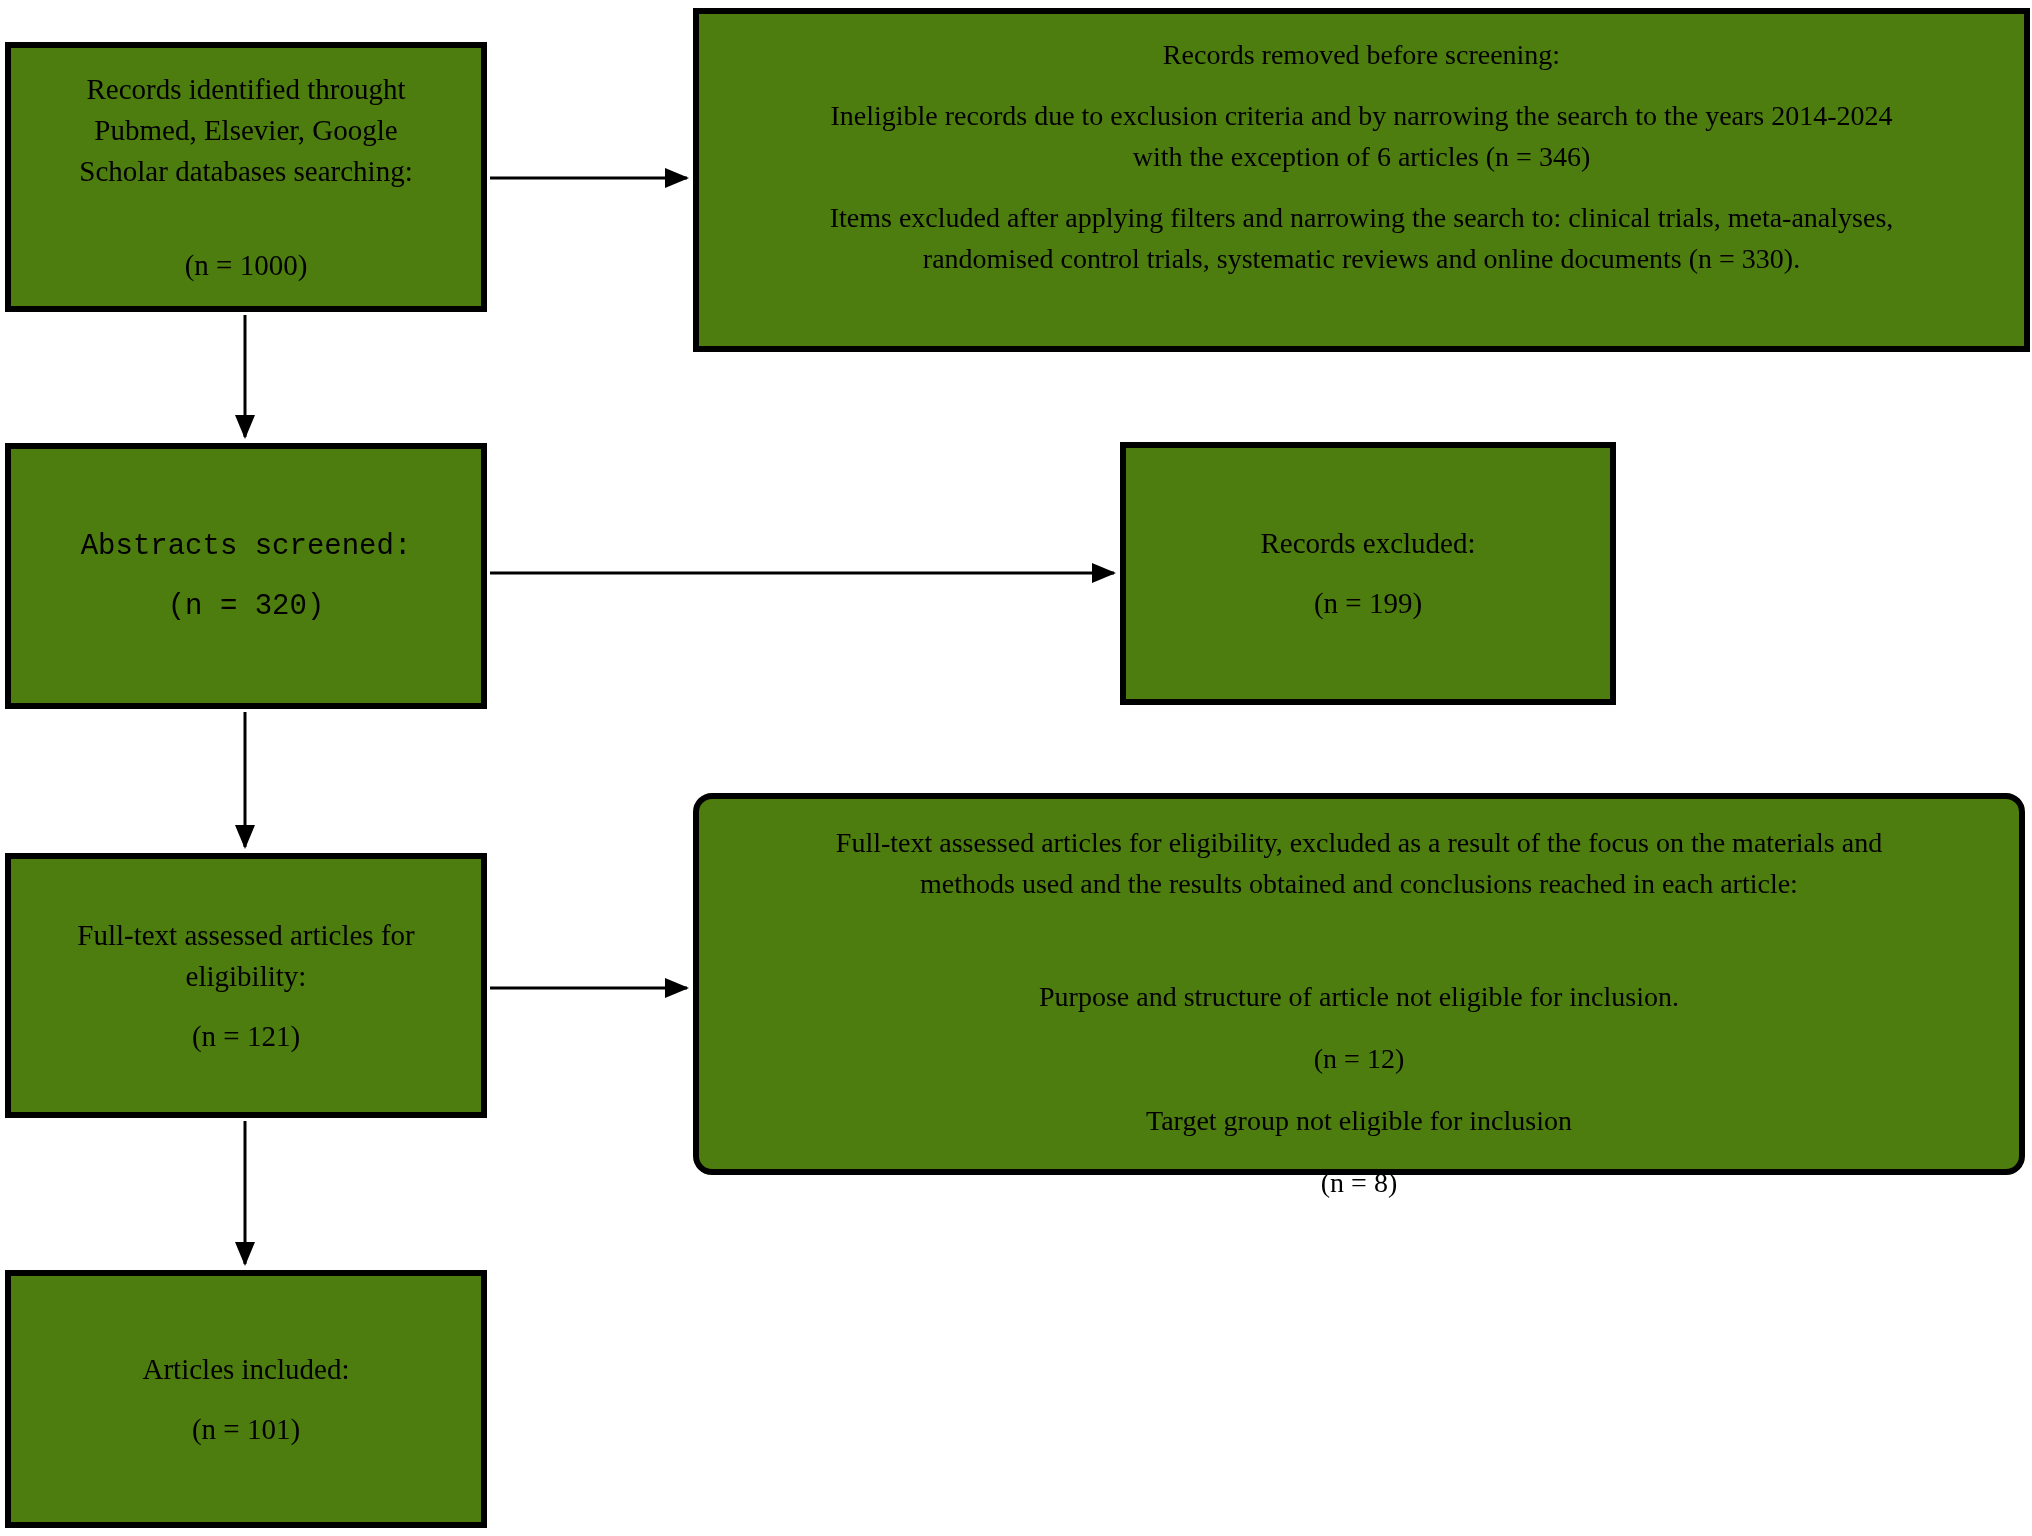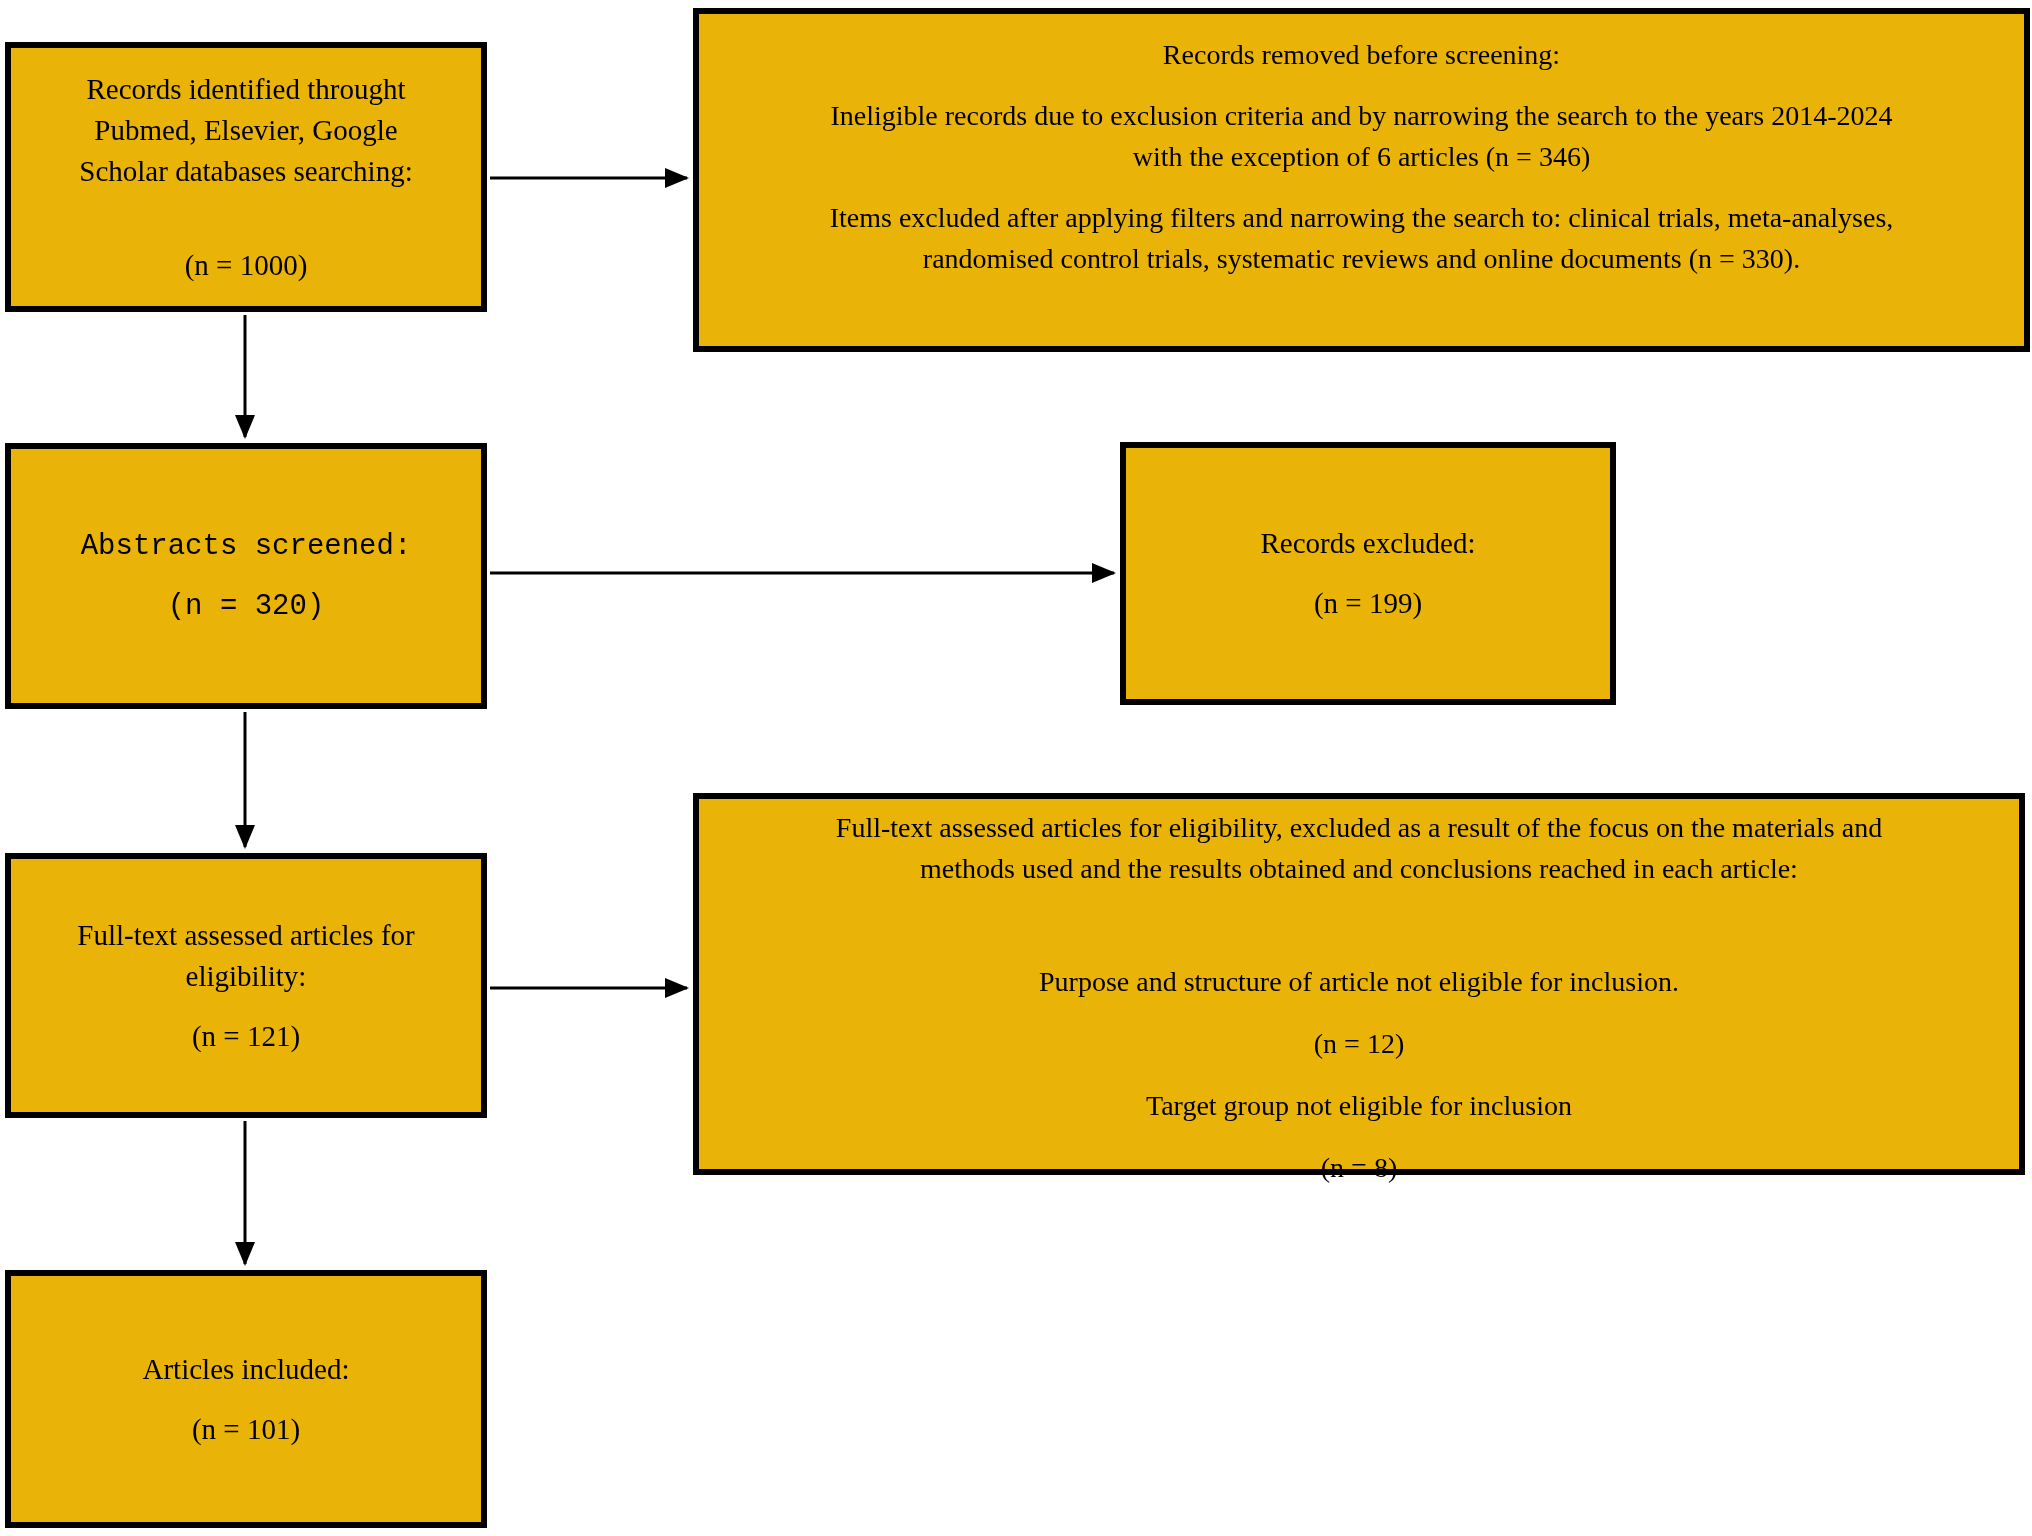--- a/index.html
+++ b/index.html
@@ -8,21 +8,21 @@
     background: #ffffff;
     color: #000000;
     font-family: "Liberation Serif", serif;
     position: relative;
     overflow: hidden;
   }
   .box {
     position: absolute;
     border: 6px solid #000000;
     box-sizing: border-box;
-    background: #eab308;
+    background: #4d7c0f;
     text-align: center;
   }
   .vcenter {
     display: flex;
     flex-direction: column;
     justify-content: center;
     align-items: center;
   }
   .box p {
     margin: 0;
@@ -34,21 +34,21 @@
 
   
   #box-identified { left: 5px;  top: 42px;   width: 482px;  height: 270px; gap: 34px; }
   #box-screened   { left: 5px;  top: 443px;  width: 482px;  height: 266px; font-family: Liberation Mono, monospace; }
   #box-fulltext   { left: 5px;  top: 853px;  width: 482px;  height: 265px; }
   #box-included   { left: 5px;  top: 1270px; width: 482px;  height: 258px; }
 
   
   #box-removed    { left: 693px; top: 8px;    width: 1337px; height: 344px; padding: 20px 14px; }
   #box-excluded   { left: 1120px; top: 442px; width: 496px;  height: 263px; }
-  #box-ft-excluded{ left: 693px; top: 793px;  width: 1332px; height: 382px; padding: 8px 14px; }
+  #box-ft-excluded{ left: 693px; top: 793px;  width: 1332px; height: 382px; padding: 23px 14px; border-radius: 19px; }
 
   #box-removed p, #box-ft-excluded p { font-size: 28px; }
   #box-removed p + p { margin-top: 20px; }
   #box-ft-excluded p + p { margin-top: 21px; }
   #box-ft-excluded p.gap-lg { margin-top: 72px; }
 
   svg.arrows {
     position: absolute;
     left: 0; top: 0;
     width: 2032px; height: 1536px;

